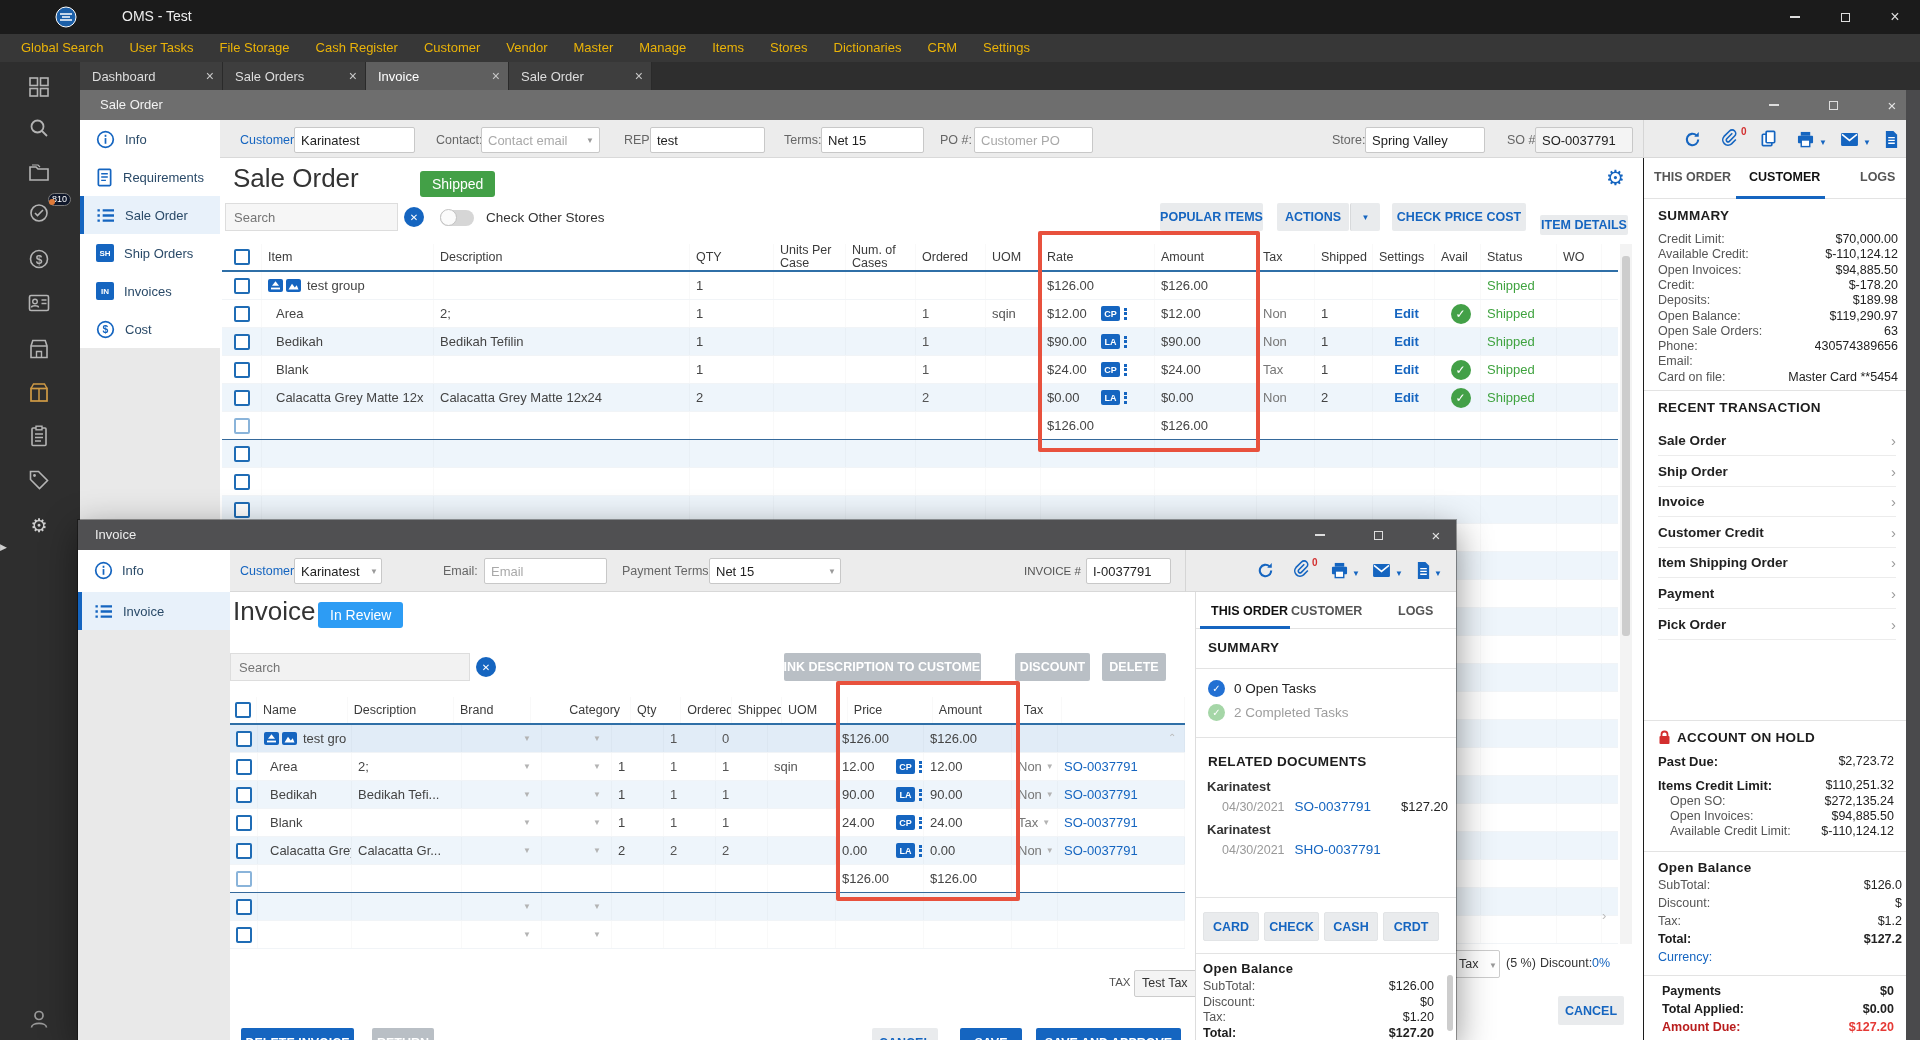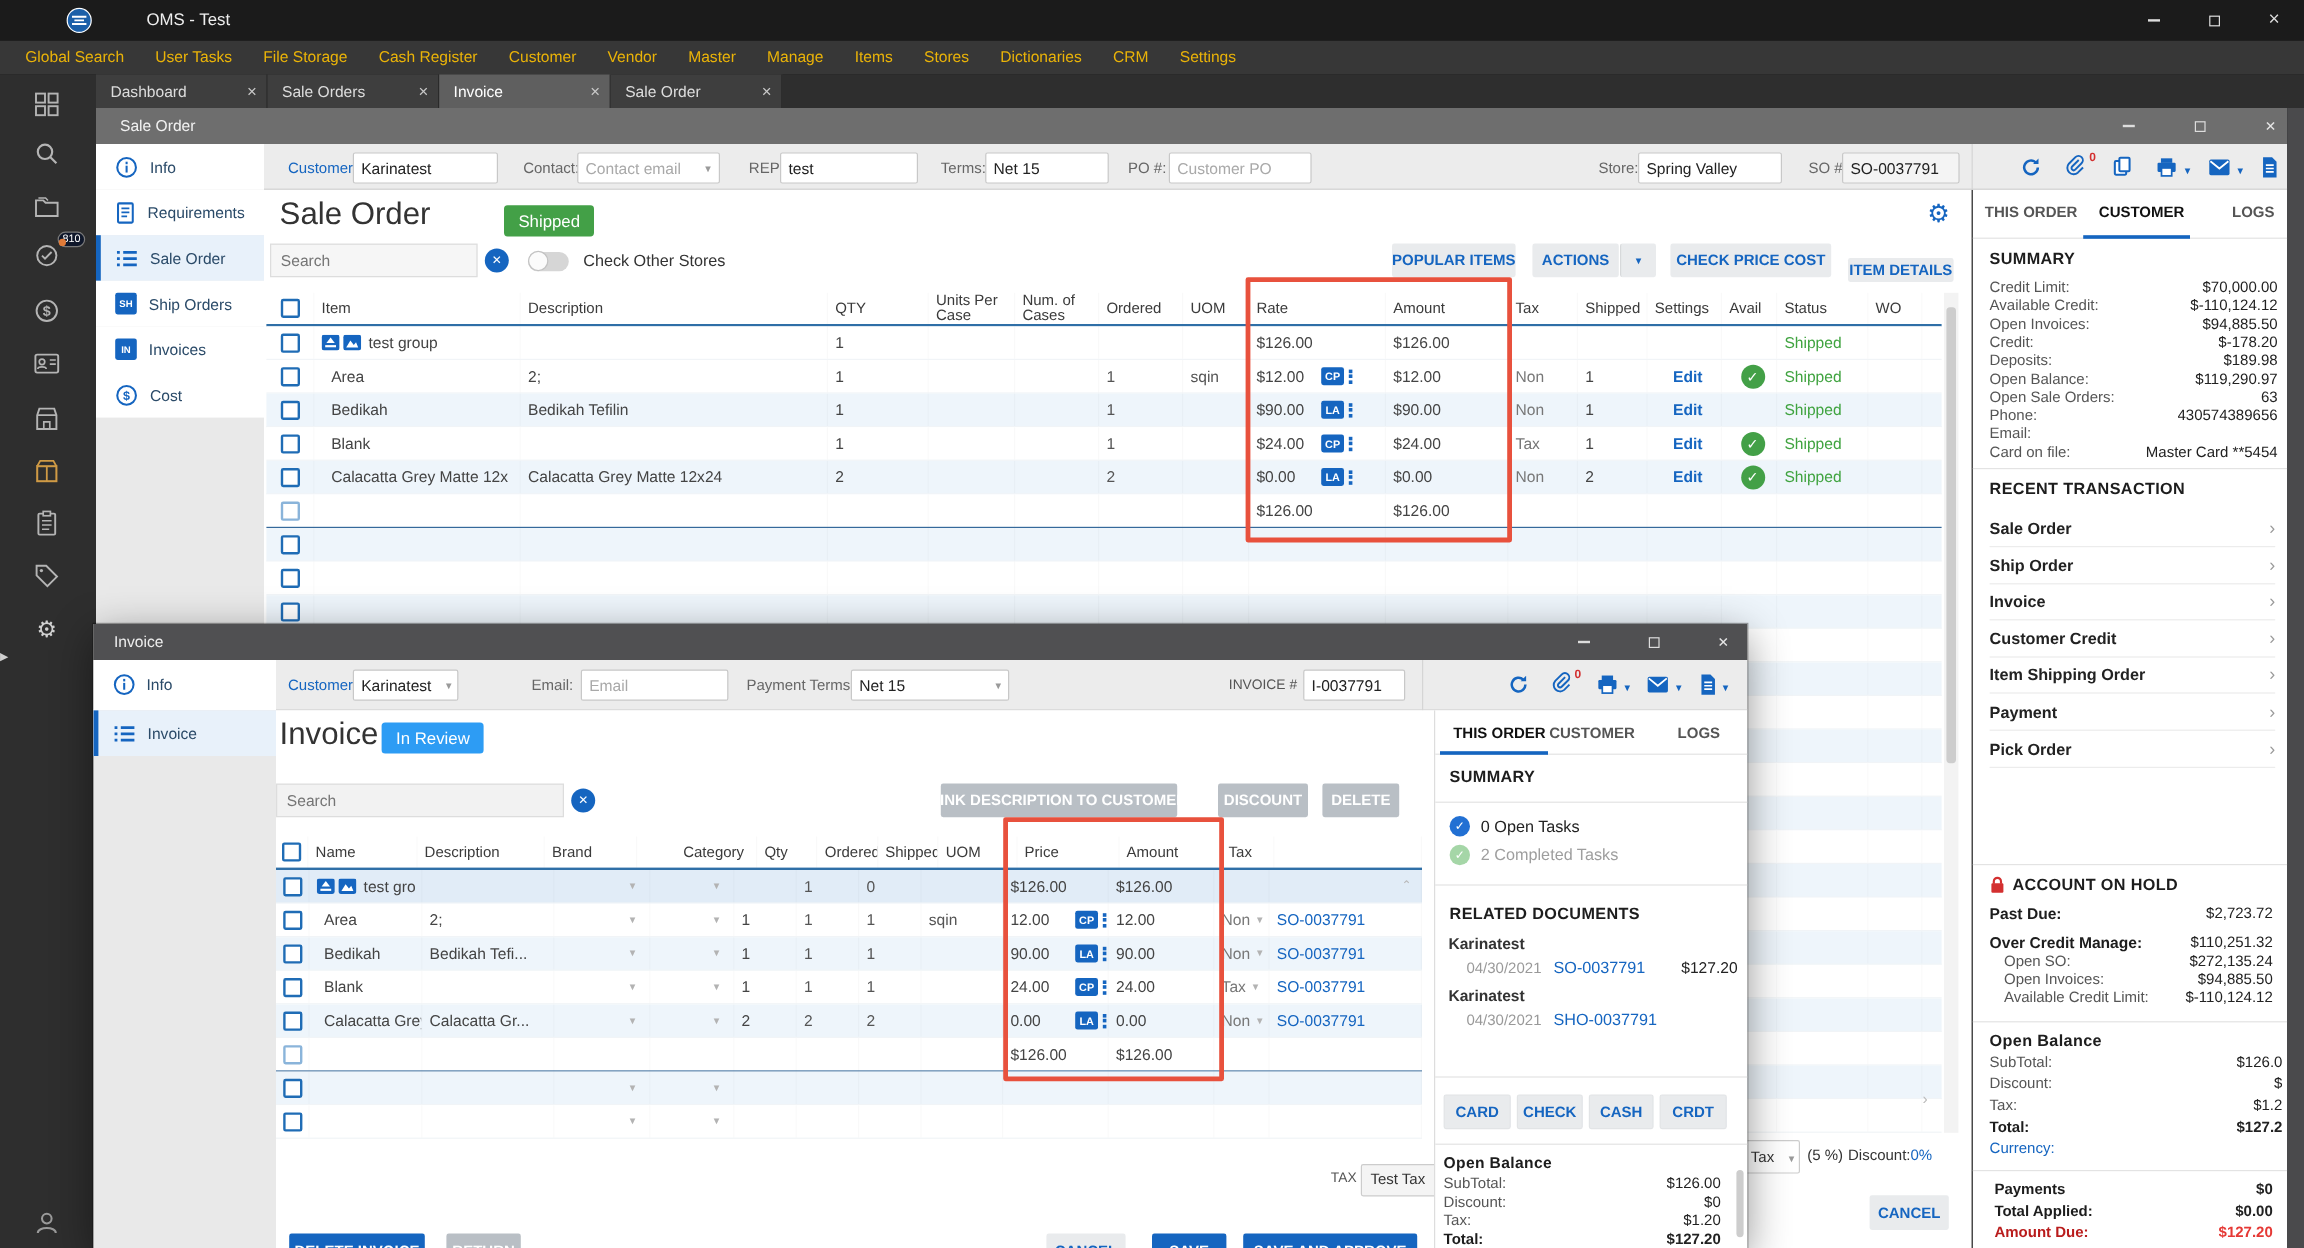--- a/index.html
+++ b/index.html
@@ -1034,21 +1034,21 @@
             <path d="M3.5 6.5V4.5a3 3 0 0 1 6 0v2" fill="none" stroke="#d32f2f" stroke-width="1.8"></path>
             <rect x="1.5" y="6" width="10" height="8" rx="1" fill="#d32f2f"></rect>
           </svg></span>
         <span class="ptitle" style="position: static;">ACCOUNT ON HOLD</span>
       </div>
       <div class="prow" style="top: 596px; right: 12px;">
         <span class="l" style="font-weight: bold; color: rgb(29, 29, 29); font-size: 13px;">Past Due:</span>
         <span class="v">$2,723.72</span>
       </div>
       <div class="prow" style="top: 620px; right: 12px;">
-        <span class="l" style="font-weight: bold; color: rgb(29, 29, 29); font-size: 13px;">Over Credit Manage:</span>
+        <span class="l" style="font-weight: bold; color: rgb(29, 29, 29); font-size: 13px;">Items Credit Limit:</span>
         <span class="v">$110,251.32</span>
       </div>
       <div class="prow" style="top: 636px; right: 12px; left: 26px;">
         <span class="l">Open SO:</span>
         <span class="v">$272,135.24</span>
       </div>
       <div class="prow" style="top: 651px; right: 12px; left: 26px;">
         <span class="l">Open Invoices:</span>
         <span class="v">$94,885.50</span>
       </div>

